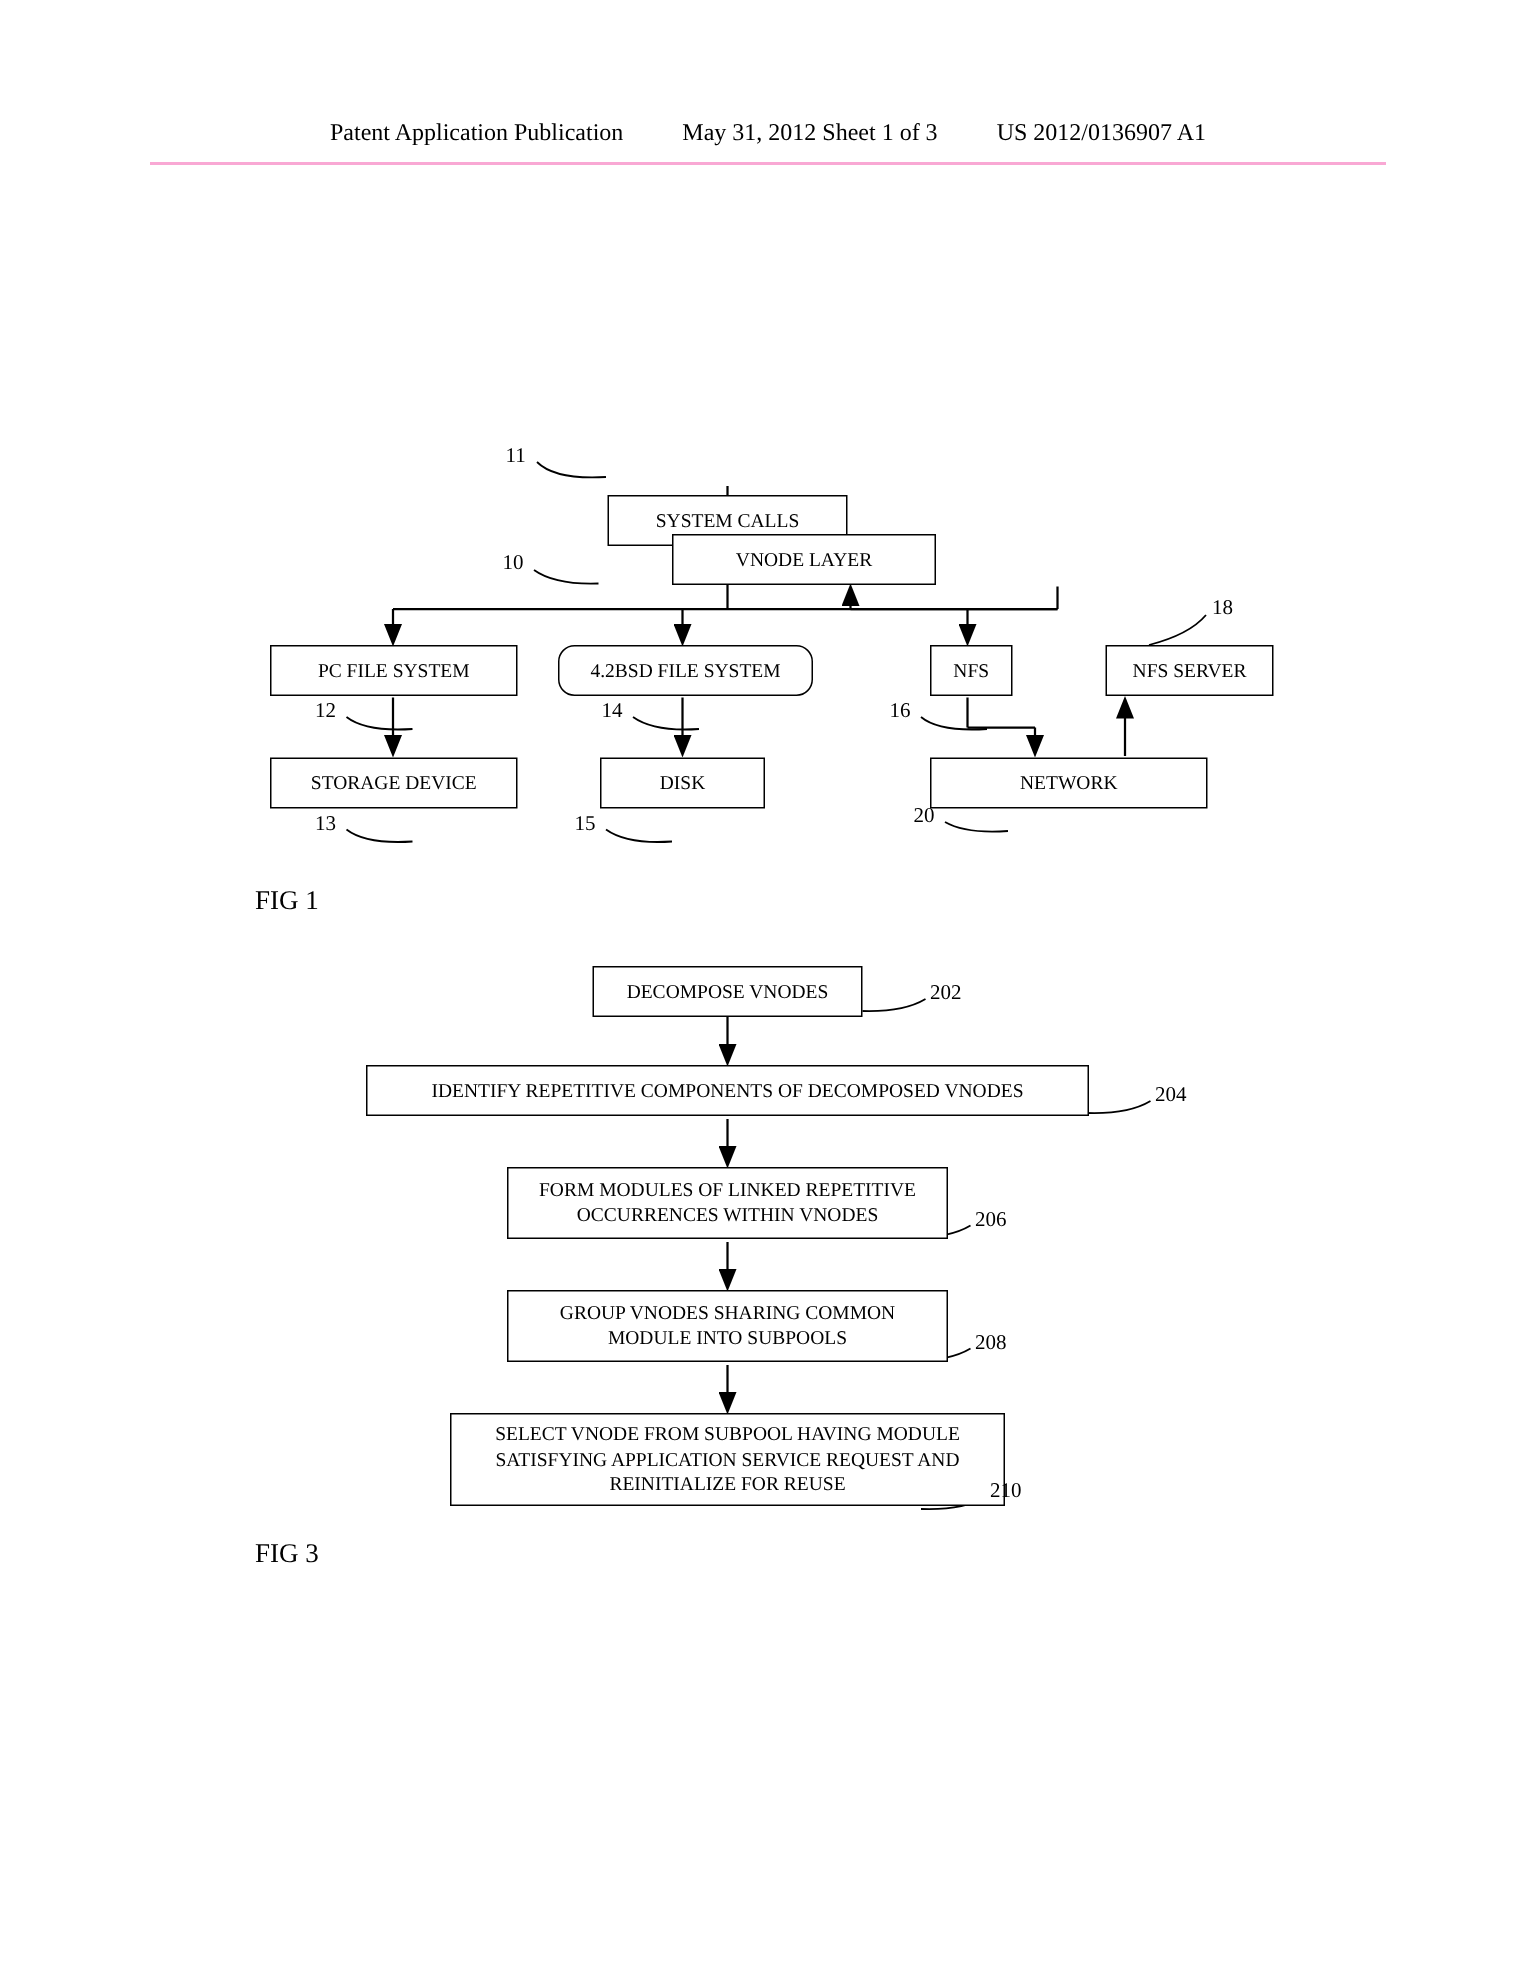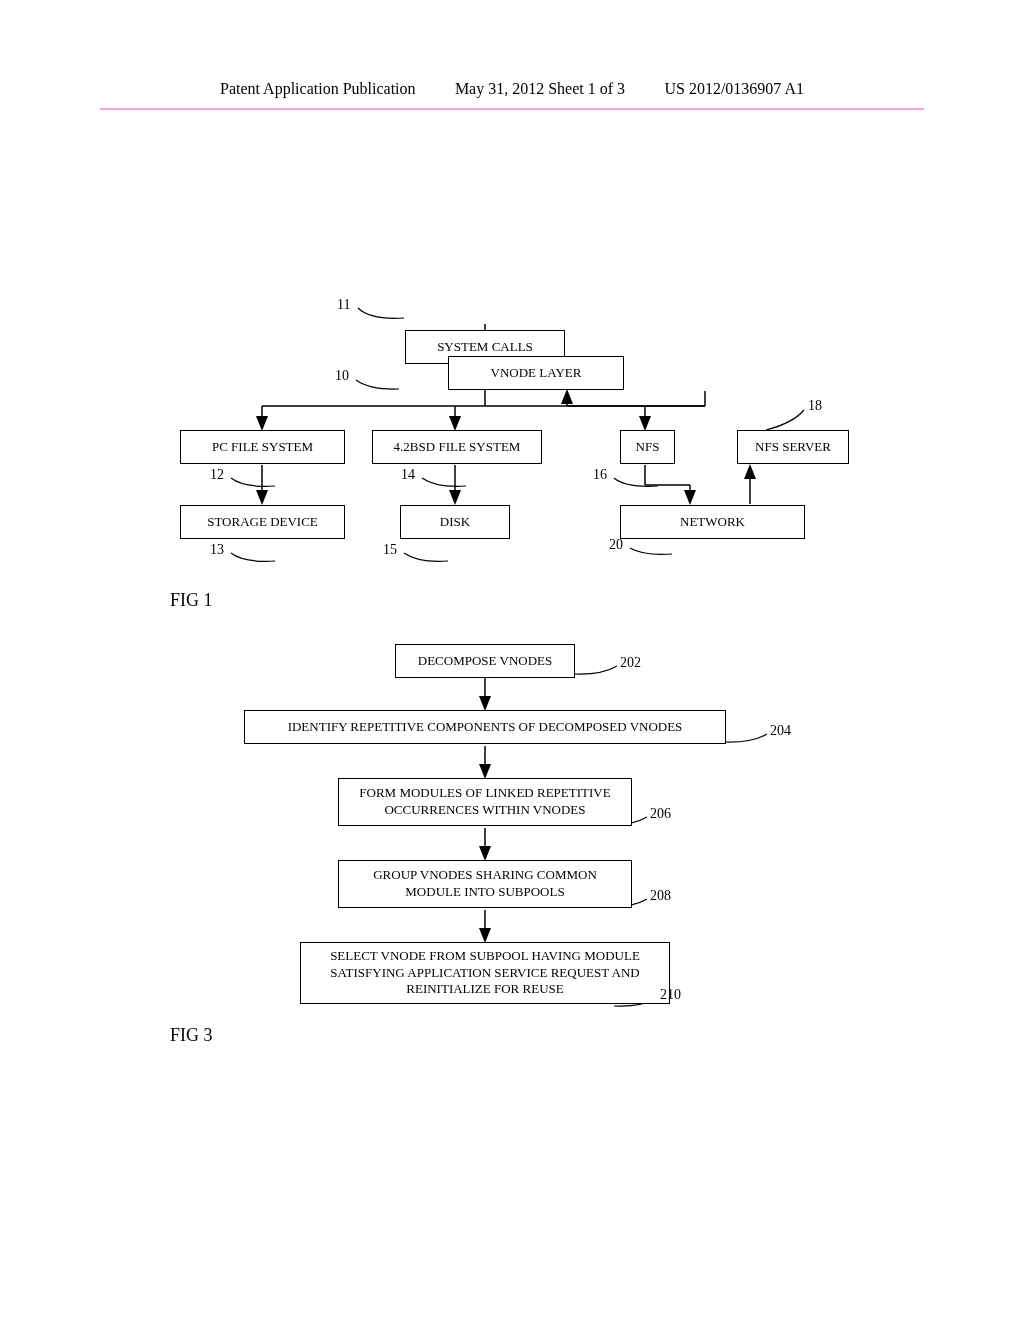--- a/index.html
+++ b/index.html
@@ -127,21 +127,21 @@
   <div class="box" style="left:405px; top:180px; width:160px; height:34px;margin-top:40px;">
       <span>SYSTEM CALLS</span>
     </div>
   <div class="box" style="left:400px; top:246px; width:176px; height:34px;margin-left:48px;">
       <span>VNODE LAYER</span>
     </div>
 
   <div class="box" style="left:180px; top:320px; width:165px; height:34px;">
       <span>PC FILE SYSTEM</span>
     </div>
-  <div class="box" style="left:372px; top:320px; width:170px; height:34px;">
+  <div class="box" style="left:372px; top:320px; width:170px; height:34px;border-radius:11px;">
       <span>4.2BSD FILE SYSTEM</span>
     </div>
   <div class="box" style="left:620px; top:320px; width:55px; height:34px;">
       <span>NFS</span>
     </div>
   <div class="box" style="left:693px; top:320px; width:112px; height:34px;margin-left:44px;">
       <span>NFS SERVER</span>
     </div>
 
   <div class="box" style="left:180px; top:395px; width:165px; height:34px;">

